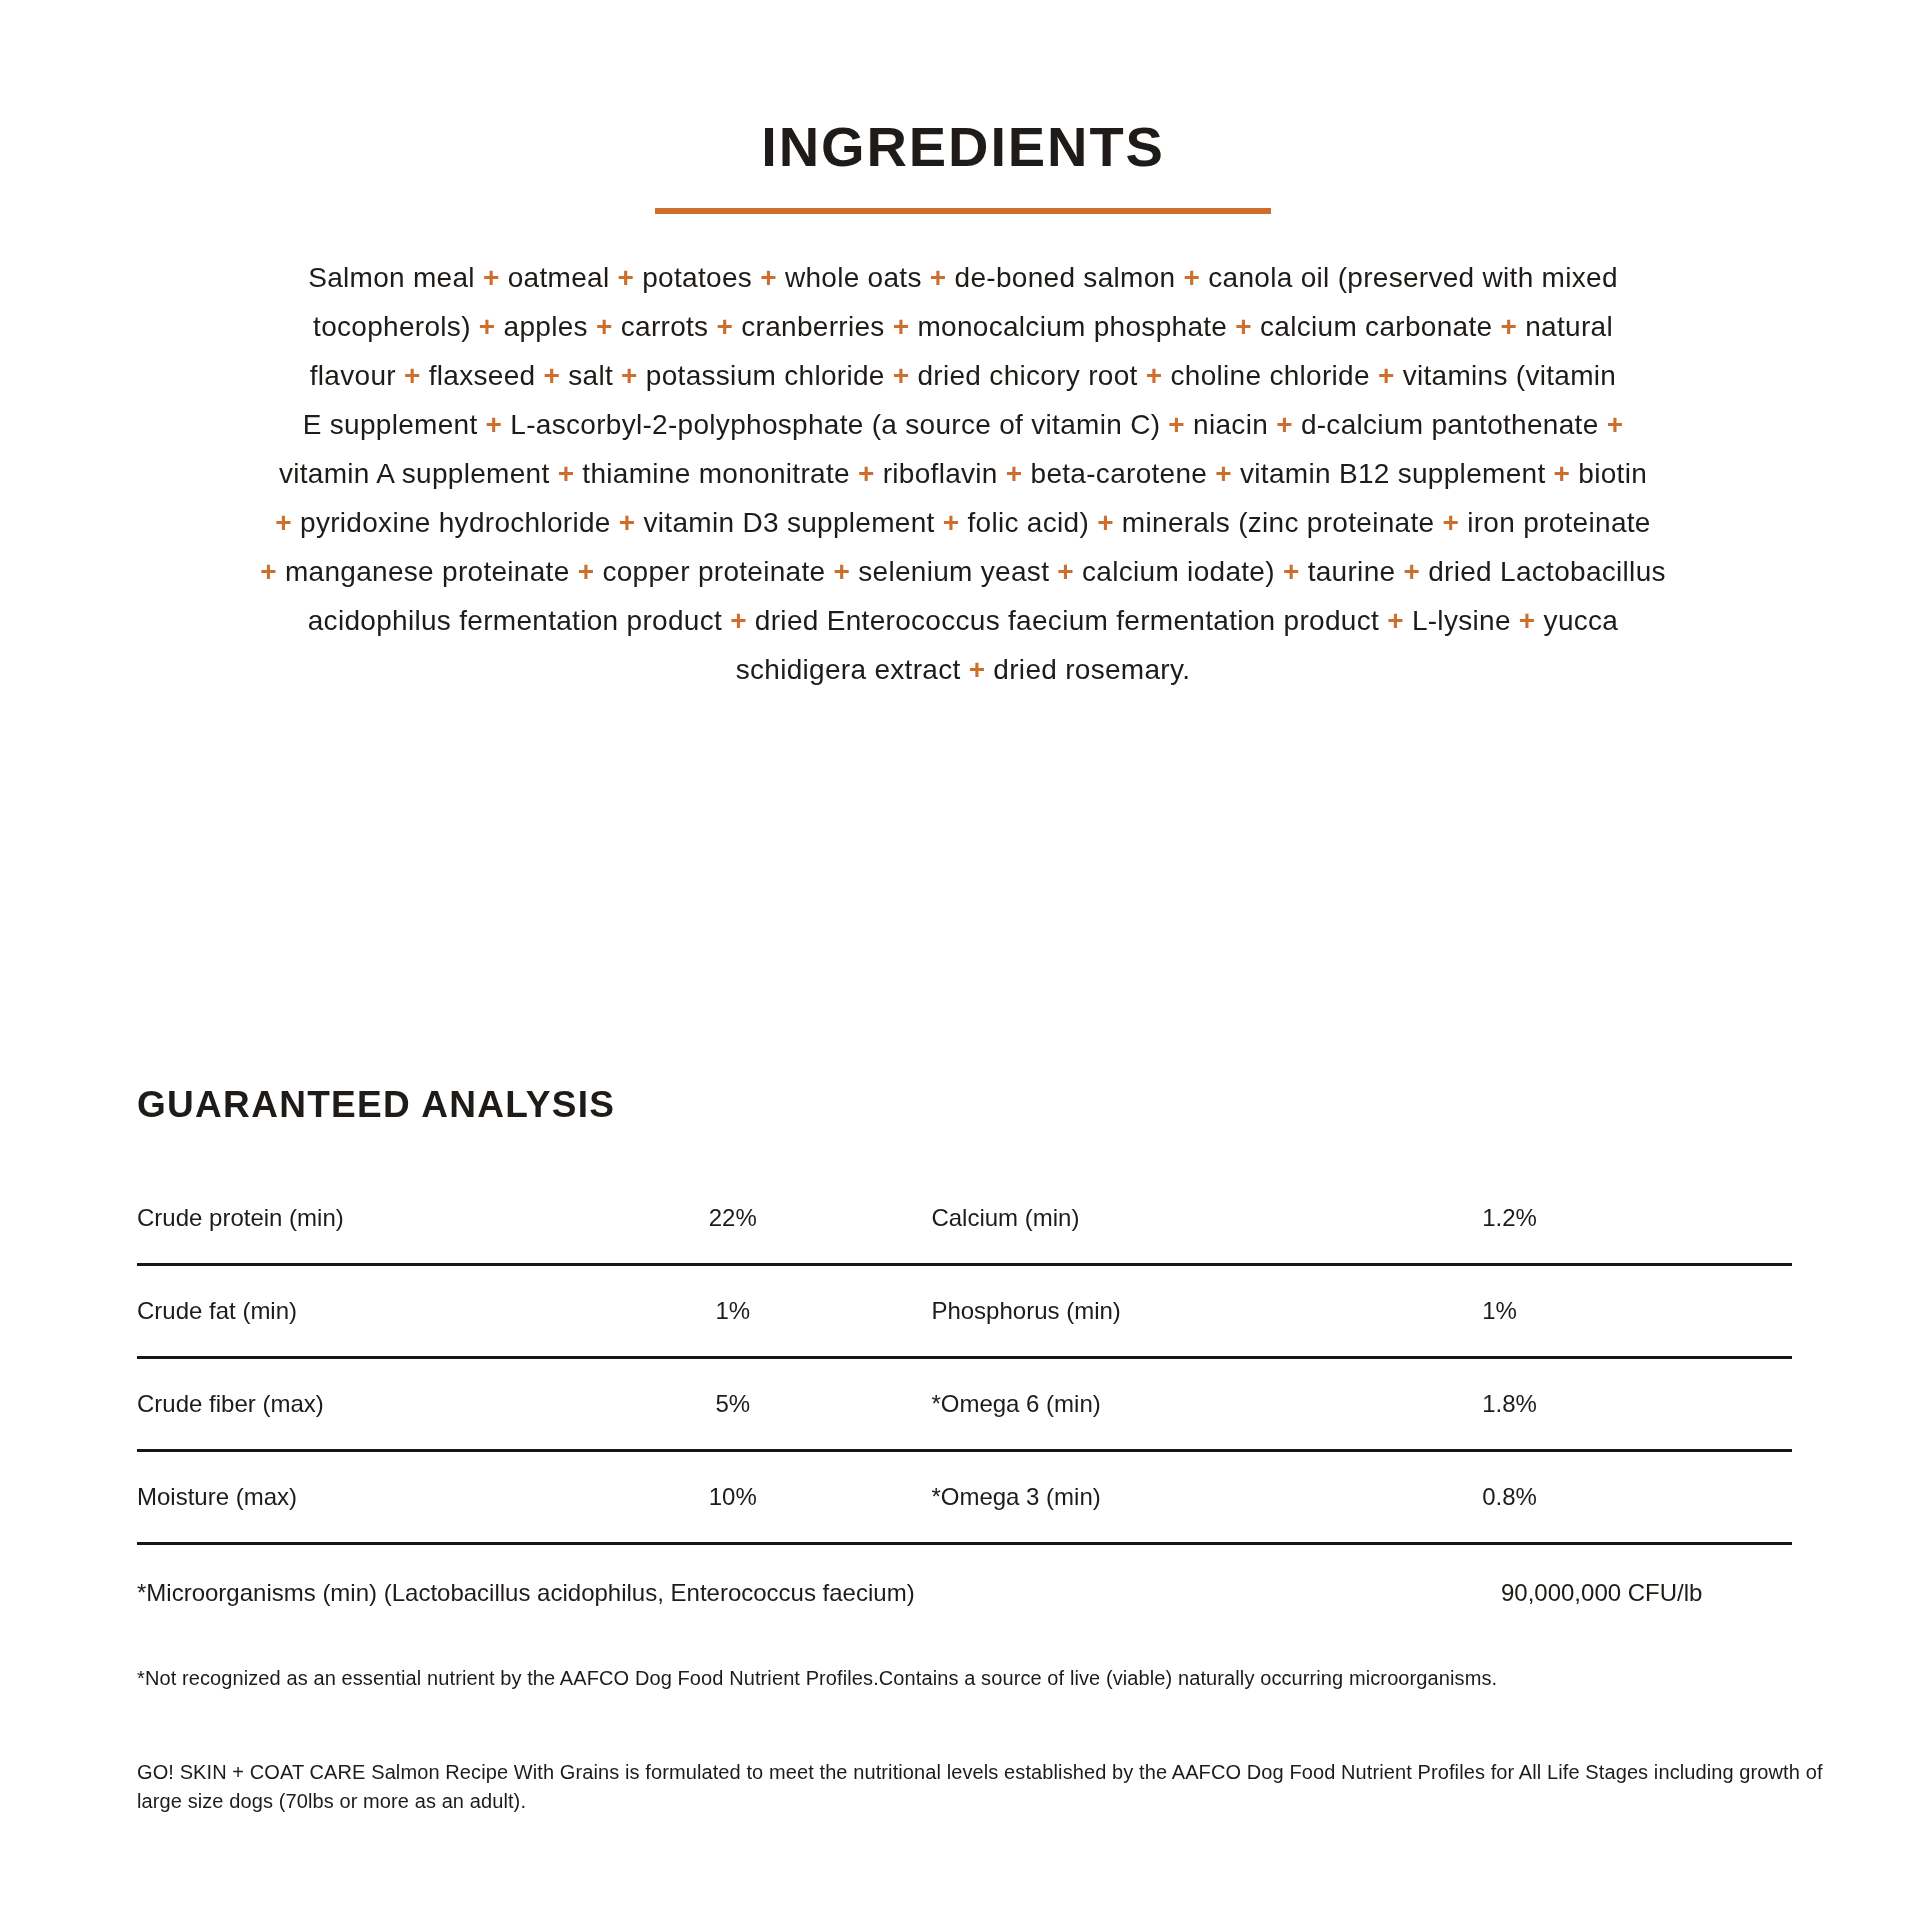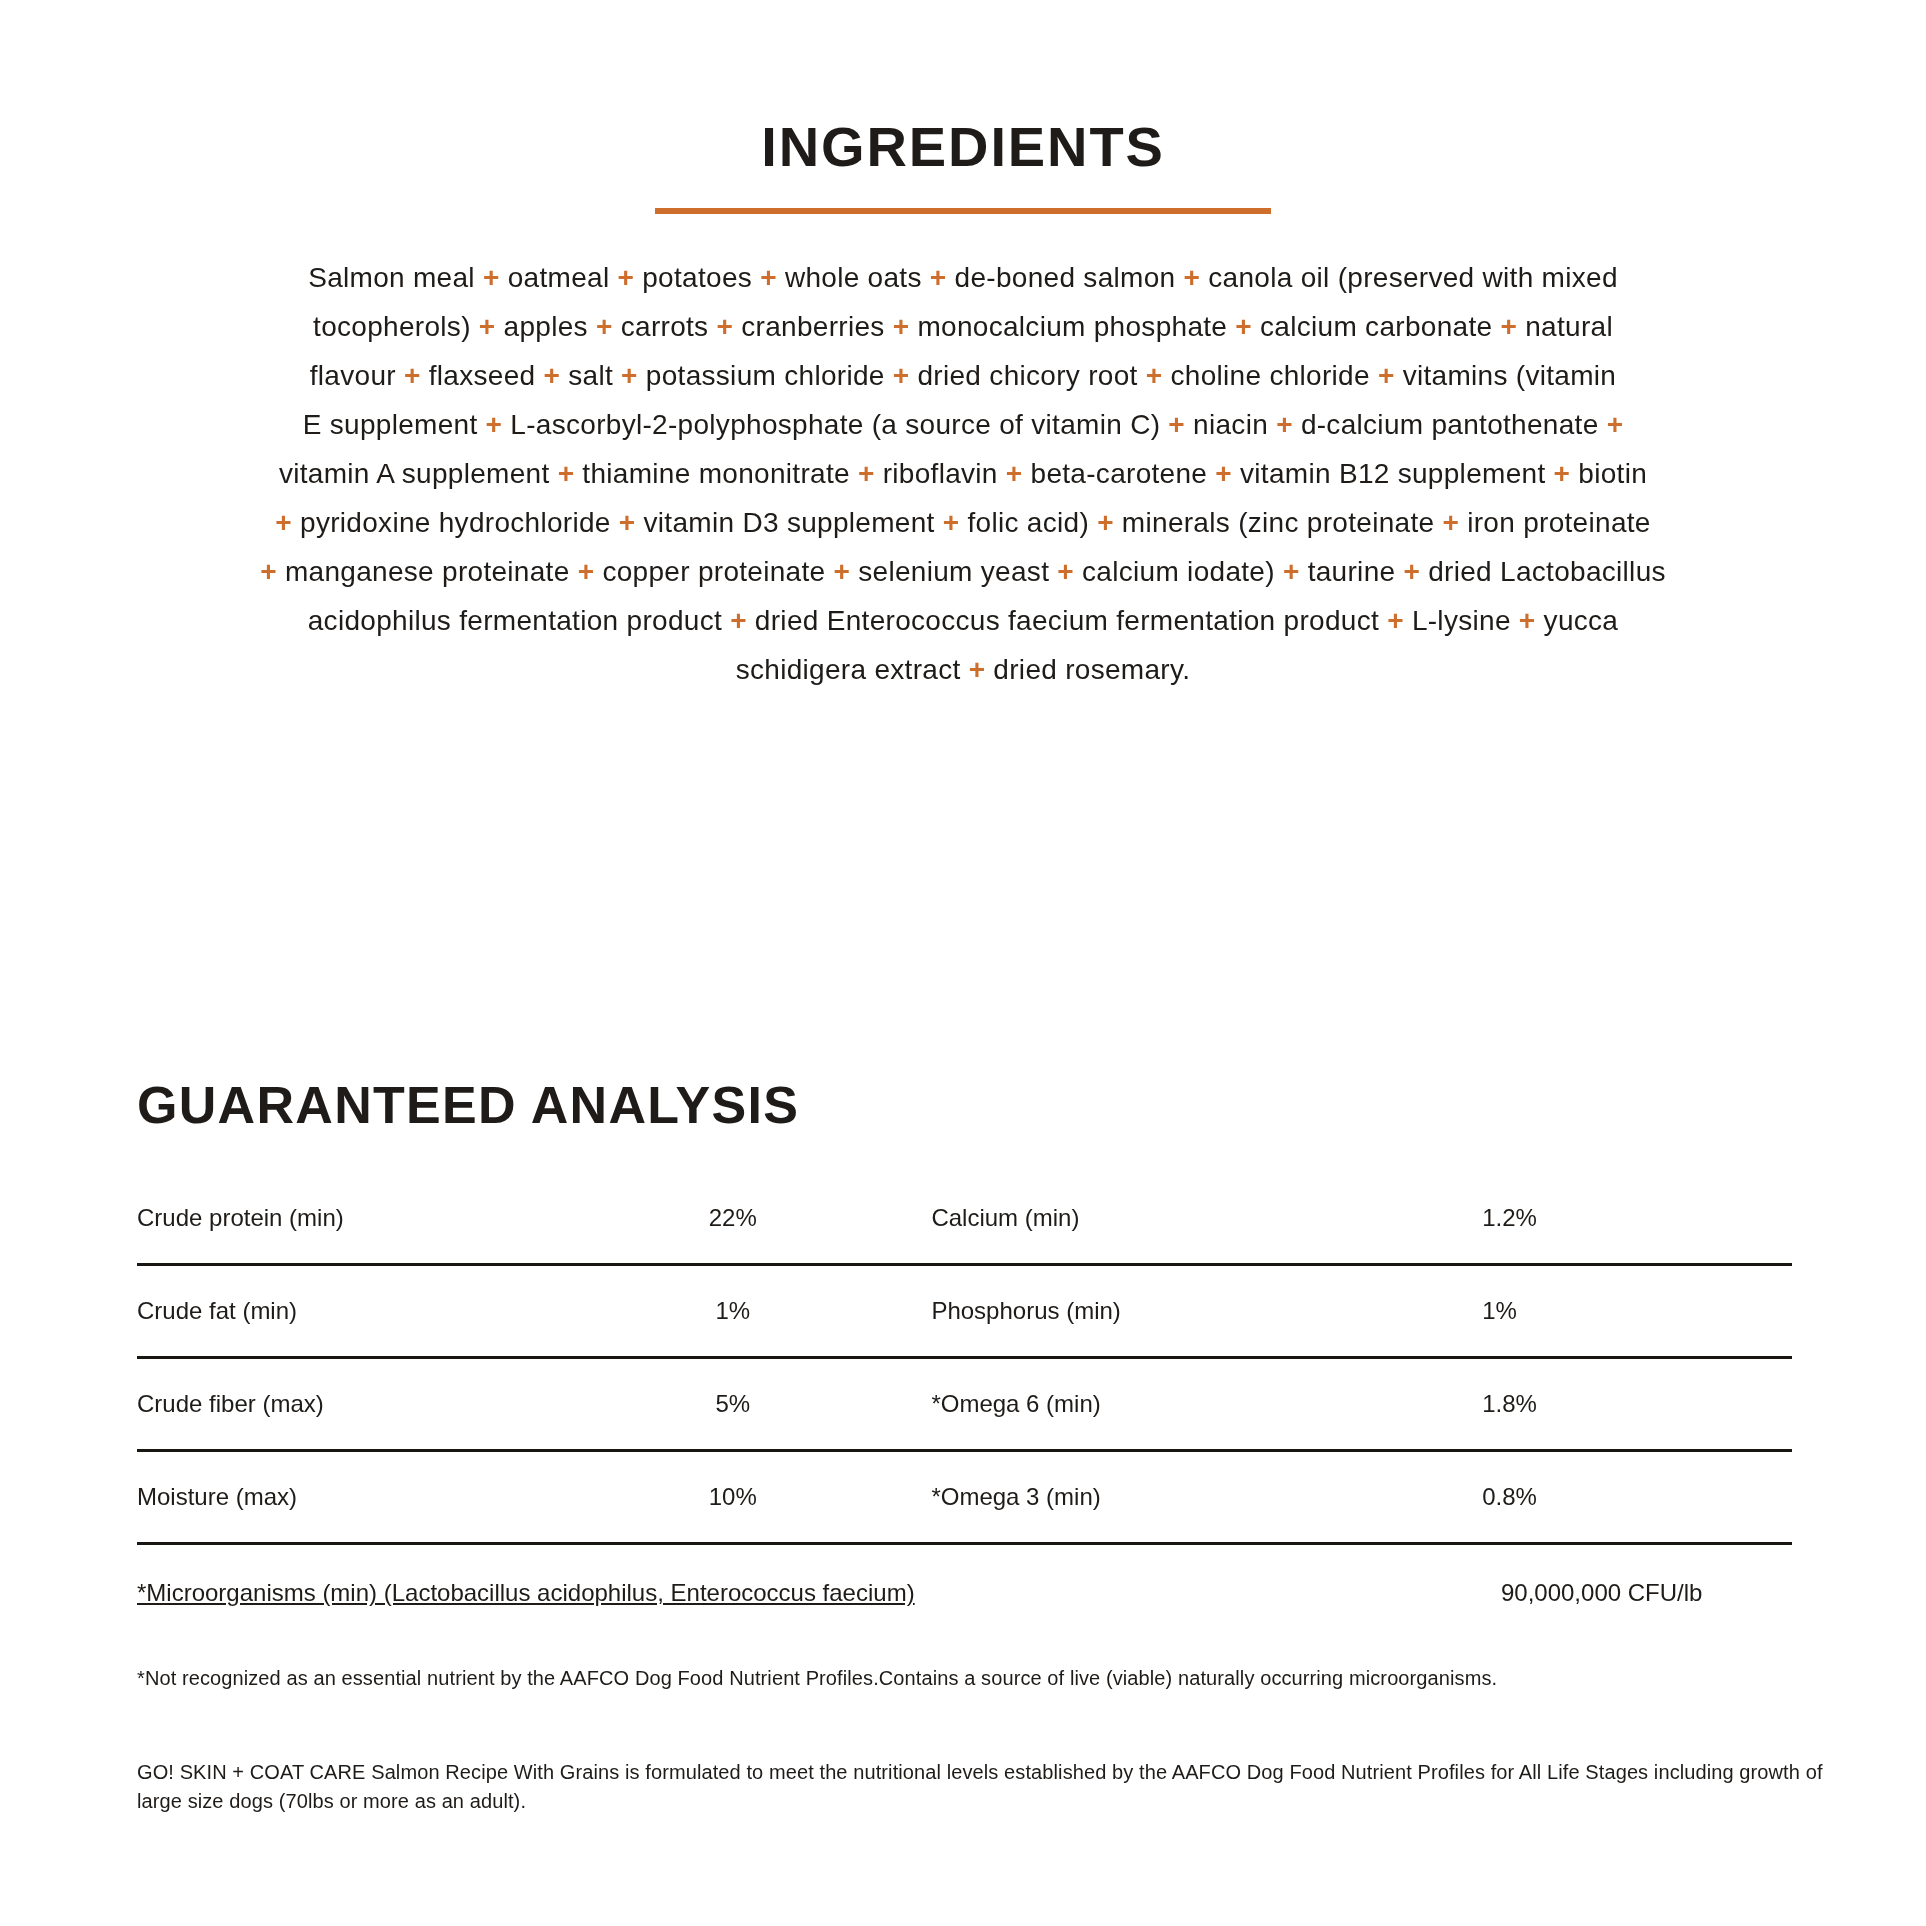--- a/index.html
+++ b/index.html
@@ -43,40 +43,40 @@
     line-height: 49px;
     letter-spacing: 0.3px;
   }
   .ing-line { margin: 0; }
   .plus { color: var(--accent, #ce6e2d); font-weight: bold; }
 
   
   .analysis { margin: 388px 0 0 137px; width: 1655px; }
   .ga-title {
     margin: 0;
-    font-size: 52px;
+    font-size: 37px;
     font-weight: bold;
     letter-spacing: 1.3px;
     line-height: 46px;
   }
   .ga-table { margin-top: 45px; font-size: 24px; }
   .ga-row {
     display: flex;
     align-items: center;
     height: 93px;
     border-bottom: 3.9px solid #1a1713;
   }
   .ga-row.micro { height: 96px; border-bottom: none; }
   .half { display: flex; align-items: center; }
   .half.left  { width: 48%; gap: 28px; }
   .half.right { width: 52%; }
   .lbl { flex: 1; text-align: left; }
   .half.left  .val { width: 30%; margin-right: 10%; text-align: center; }
   .half.right .val { width: 28%; margin-right: 8%;  text-align: left; }
-  .ga-row.micro .lbl { flex: 1; text-decoration: underline; }
+  .ga-row.micro .lbl { flex: 1; }
   .ga-row.micro .val { width: 20%; margin-right: 1.5%; text-align: center; }
 
   
   .notes { margin: 23px 0 7px 137px; width: 1727px; }
   .note {
     margin: 0;
     font-size: 20px;
     line-height: 29.5px;
     letter-spacing: 0.1px;
   }

